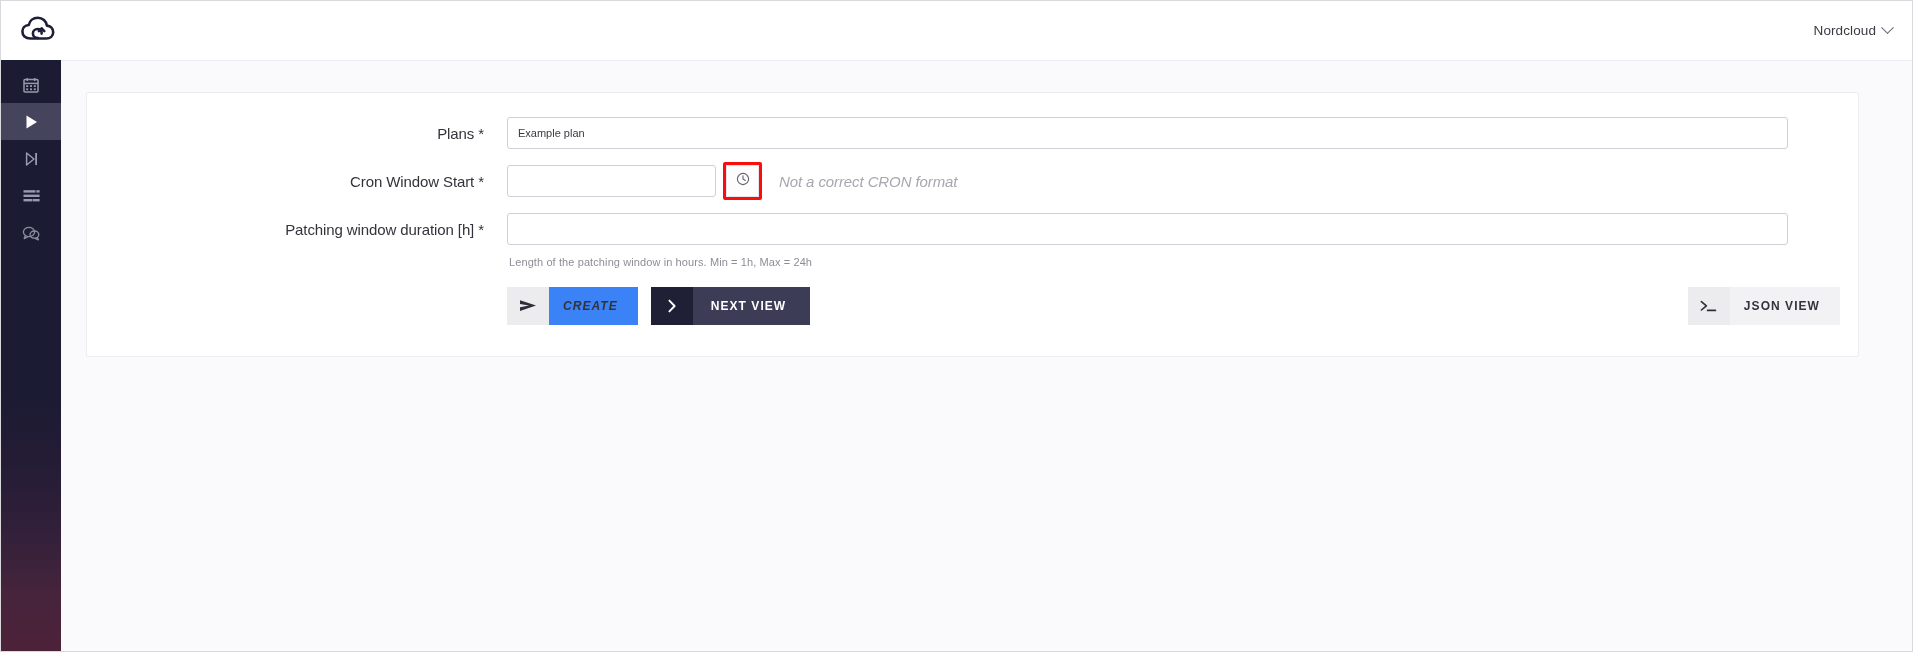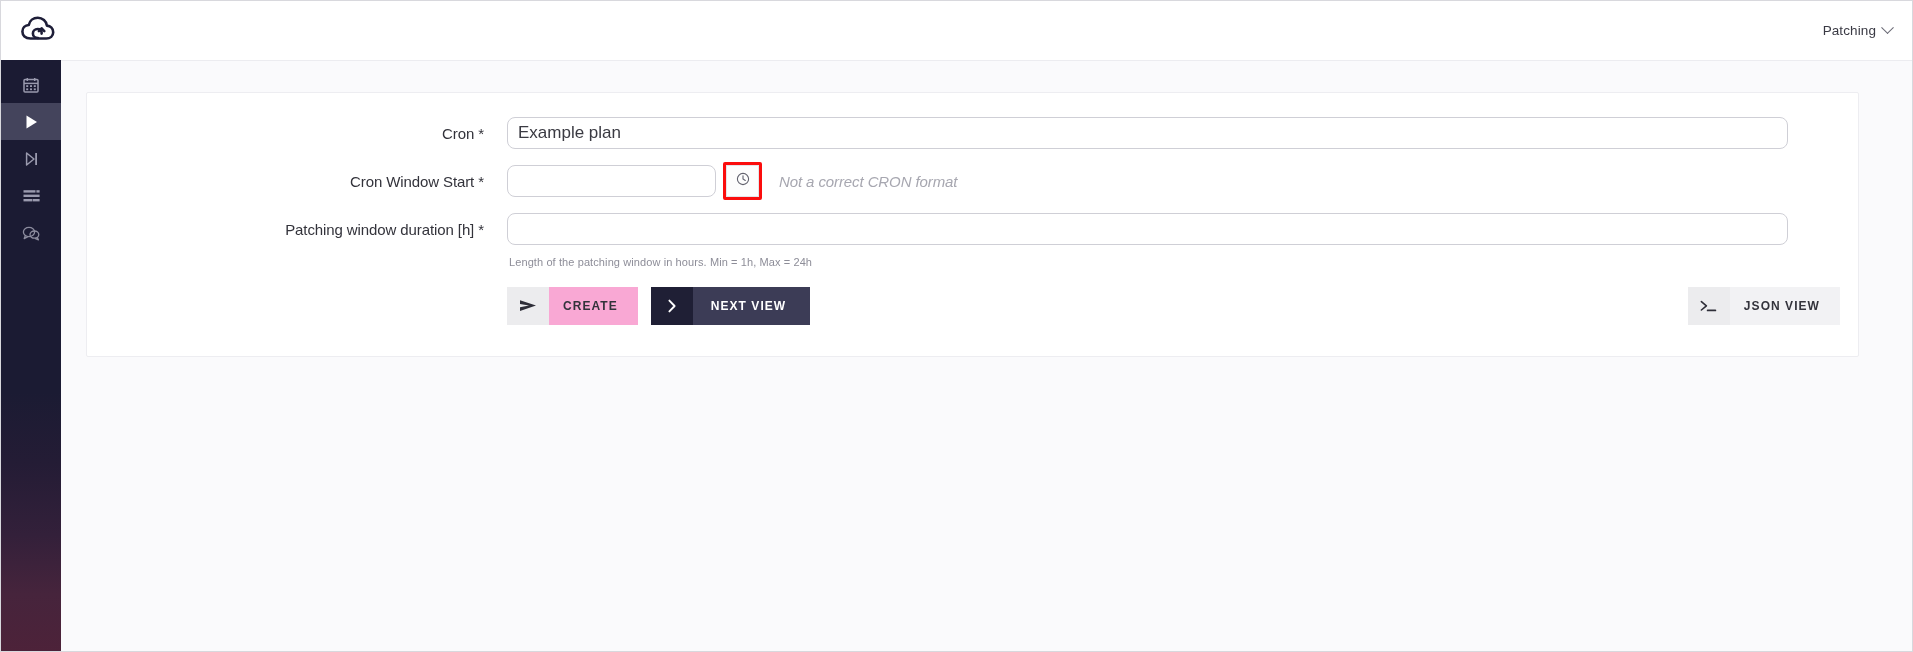--- a/index.html
+++ b/index.html
@@ -146,24 +146,24 @@
     font-size: 15px;
     color: #33333b;
     letter-spacing: -.1px;
     white-space: nowrap;
     flex: 0 0 auto;
   }
 
   .text-input {
     height: 32px;
     border: 1px solid #cfcfd6;
-    border-radius: 8px;
+    border-radius: 3px;
     background: #ffffff;
     font-family: "Liberation Sans", sans-serif;
-    font-size: 17px;
+    font-size: 11px;
     color: #3a3a42;
     padding: 0 10px;
     outline: none;
   }
   .text-input::placeholder { color: #b9b9c2; }
 
   .input-wide { width: 1281px; }
   .input-cron { width: 209px; }
 
   .cron-btn-highlight {
@@ -238,21 +238,21 @@
   }
 
   .btn-label {
     font-size: 12px;
     font-weight: bold;
     letter-spacing: 1.05px;
     padding: 0 20px 0 14px;
     white-space: nowrap;
   }
 
-  .btn-create { background: #f9a8d4; }
+  .btn-create { background: #3b82f6; font-style: italic; }
   .btn-create .btn-icon { background: #ececee; }
   .btn-create .btn-label { color: #33333b; }
 
   .btn-next { background: #3c3c56; margin-left: 13px; }
   .btn-next .btn-icon { background: #1f1f35; }
   .btn-next .btn-label { color: #ffffff; padding: 0 24px 0 18px; }
 
   .btn-json { background: #f2f2f4; margin-left: auto; }
   .btn-json .btn-icon { background: #ececee; }
   .btn-json .btn-label { color: #33333b; }
@@ -272,21 +272,21 @@
                    C29.6 10.0 32.2 12.7 32.2 16.2 C32.2 19.9 29.2 22.5 25.3 22.5 Z" fill="none" stroke="#1e1e38" stroke-width="2.6" stroke-linejoin="round"></path>
           <path d="M17.0 22.0 C13.9 22.0 11.9 19.9 11.9 17.5 C11.9 15.0 13.8 13.0 16.6 13.0
                    C19.0 13.0 20.6 14.4 20.6 16.2 L20.6 17.6" fill="none" stroke="#1e1e38" stroke-width="2.6" stroke-linecap="round"></path>
           <path d="M17.9 15.1 L20.6 12.3 L23.3 15.1" fill="none" stroke="#1e1e38" stroke-width="2.6" stroke-linecap="round" stroke-linejoin="round"></path>
         </svg>
       </span>
     </div>
 
 
     <div class="topbar-right">
-      <span class="user-name">Patching</span>
+      <span class="user-name">Nordcloud</span>
       <span class="chev-down"></span>
     </div>
   </div>
 
   <div class="sidebar">
 
     <div style="height:6px"></div>
 
     <div class="side-item">
       <span>
@@ -348,21 +348,21 @@
         </svg>
       </span>
     </div>
   </div>
 
   <div class="content">
 
     <div class="card">
 
       <div class="form-row">
-        <div class="field-label">Cron *</div>
+        <div class="field-label">Plans *</div>
         <input class="text-input input-wide" type="text" value="Example plan" style="">
       </div>
 
       <div class="form-row">
         <div class="field-label">Cron Window Start *</div>
         <input class="text-input input-cron" type="text" value="" style="">
         <div class="cron-btn-highlight">
           <div class="cron-btn">
             <span>
               <svg width="14" height="14" viewBox="0 0 14 14">

